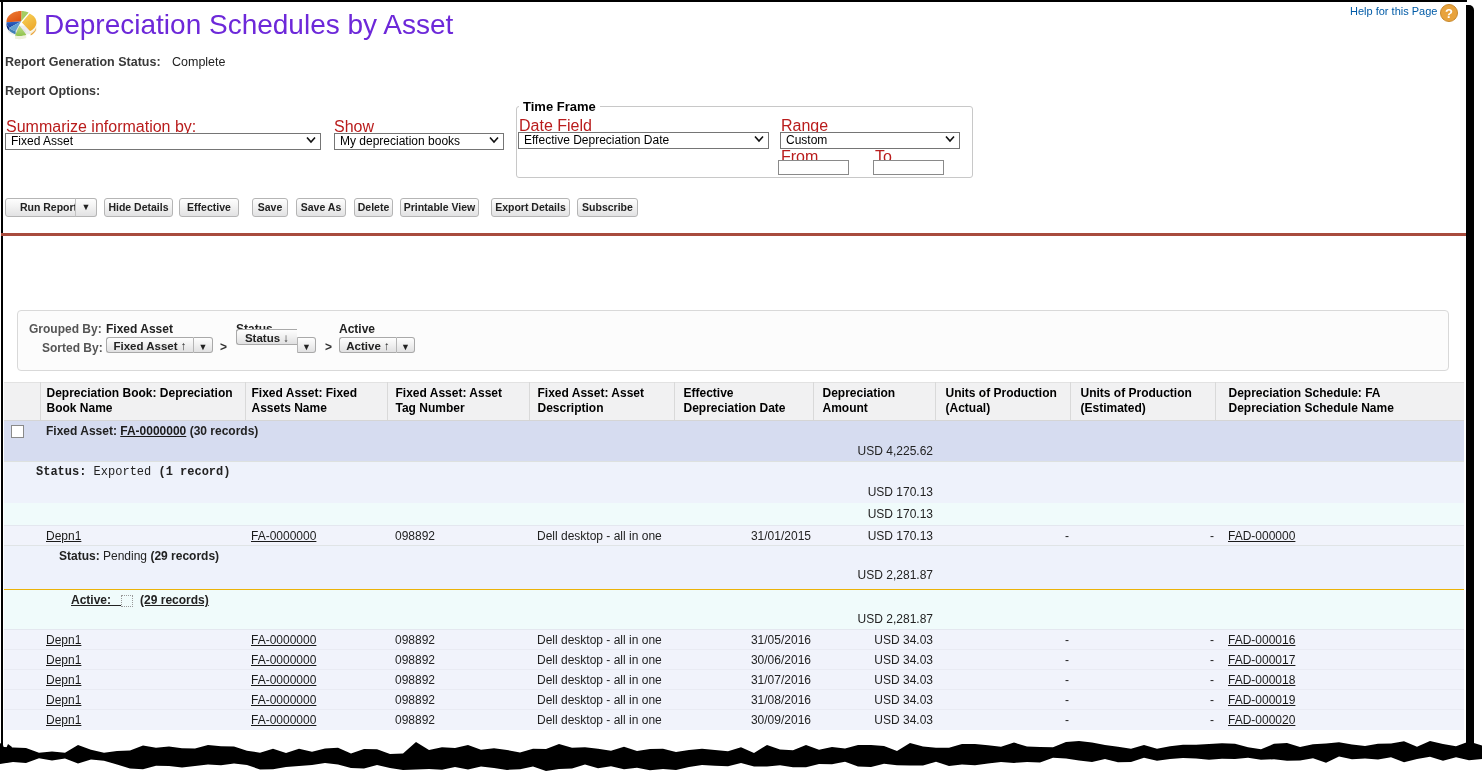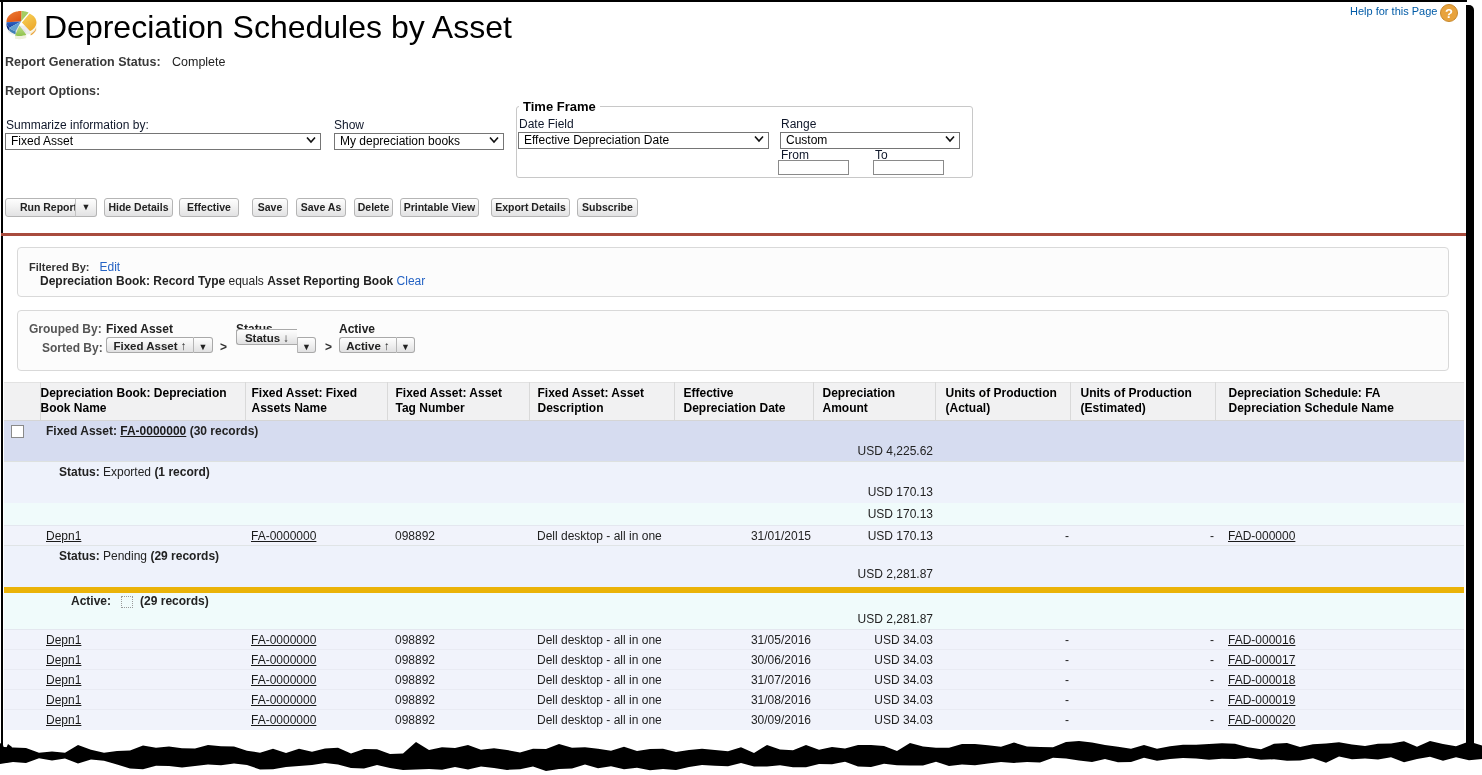--- a/index.html
+++ b/index.html
@@ -4,24 +4,24 @@
 <style>
 * { margin:0; padding:0; box-sizing:border-box; }
 html,body { width:1482px; height:775px; background:#fff; font-family:"Liberation Sans", sans-serif; overflow:hidden; }
 #page { position:relative; width:1482px; height:775px; background:#fff; }
 .abs { position:absolute; }
 
 #topb { left:0; top:0; width:1467px; height:2px; background:#000; }
 #leftb { left:1px; top:0; width:2px; height:747px; background:#000; }
 #rightb { left:1466px; top:5px; width:8px; height:741px; background:#000; border-top-right-radius:5px; }
 
-h1 { font-size:32px; font-weight:400; color:#000000; letter-spacing:0px; }
+h1 { font-size:28px; font-weight:400; color:#6d28d9; letter-spacing:0px; }
 .helplink { color:#015ba7; font-size:12.5px; text-decoration:none; }
 .blue { color:#2563c4; text-decoration:none; }
-.lbl { font-size:12px; color:#0f172a; }
+.lbl { font-size:16px; color:#b91c1c; }
 select { font-family:"Liberation Sans", sans-serif; font-size:12px; color:#000;
   -webkit-appearance:none; appearance:none; background:#fff; border:1px solid #757575; border-radius:0;
   padding:0 5px; }
 .selwrap { position:absolute; }
 .selwrap svg { position:absolute; right:5px; top:50%; margin-top:-4px; pointer-events:none; }
 input[type=text] { border:1px solid #8a8a8a; background:#fff; height:15px; }
 fieldset { border:1px solid #c8c8c8; border-radius:3px; }
 legend { font-size:13px; font-weight:bold; color:#000; padding:0 4px; margin-left:2px; }
 
 .btn { position:absolute; top:198px; height:19px; background:linear-gradient(#fefefe,#f2f2f2 45%,#e2e2e3);
@@ -145,24 +145,20 @@
   <div class="btn" style="left:179px; width:60px;">Effective</div>
   <div class="btn" style="left:252px; width:36px;">Save</div>
   <div class="btn" style="left:296px; width:50px;">Save As</div>
   <div class="btn" style="left:354px; width:39px;">Delete</div>
   <div class="btn" style="left:400px; width:79px;">Printable View</div>
   <div class="btn" style="left:491px; width:79px;">Export Details</div>
   <div class="btn" style="left:577px; width:61px;">Subscribe</div>
 
   <div class="abs" style="left:1px; top:233px; width:1465px; height:3px; background:#a84b3d;"></div>
 
-  <div class="panel" style="top:247px; height:50px;">
-    <div class="abs" style="left:11px; top:12px; font-size:11px;"><span class="b" style="color:#333;">Filtered By:</span><a class="blue" style="margin-left:10px; font-size:12px;">Edit</a></div>
-    <div class="abs" style="left:22px; top:26px; font-size:12px; color:#222;"><span class="b">Depreciation Book: Record Type</span> equals <span class="b">Asset Reporting Book</span> <a class="blue">Clear</a></div>
-  </div>
 
   <div class="panel" style="top:310px; height:61px;">
     <div class="abs b" style="left:11px; top:11px; font-size:12px; color:#555;">Grouped By:</div>
     <div class="abs b" style="left:88px; top:11px; font-size:12px; color:#222;">Fixed Asset</div>
     <div class="abs b" style="left:218px; top:11px; font-size:12px; color:#222;">Status</div>
     <div class="abs b" style="left:321px; top:11px; font-size:12px; color:#222;">Active</div>
     <div class="abs b" style="left:24px; top:30px; font-size:12px; color:#555;">Sorted By:</div>
     <span class="sbtn main abs" style="left:88px; top:26px; width:87px;">Fixed Asset <span style="font-weight:normal;">↑</span></span>
       <span class="sbtn arrow abs" style="left:175px; top:26px; width:20px;"><span style="font-size:9px;">▼</span></span>
     <span class="b abs" style="left:202px; top:29px; color:#333; font-size:12px;">&gt;</span>
@@ -182,41 +178,41 @@
       <col style="width:145px;">
         <col style="width:139px;">
         <col style="width:122px;">
         <col style="width:135px;">
       <col style="width:145px;">
         <col style="width:249px;">
     </colgroup>
     <tbody>
         <tr style="height:38px;">
       <th></th>
-      <th style="">Depreciation Book: Depreciation Book Name</th>
+      <th style="padding-left:6px;">Depreciation Book: Depreciation Book Name</th>
       <th style="padding-left:6px;">Fixed Asset: Fixed Assets Name</th>
       <th style="padding-left:8px;">Fixed Asset: Asset<br>Tag Number</th>
       <th style="padding-left:8px;">Fixed Asset: Asset Description</th>
       <th style="padding-left:9px;">Effective<br>Depreciation Date</th>
       <th style="padding-left:9px;">Depreciation Amount</th>
       <th style="padding-left:10px;">Units of Production (Actual)</th>
       <th style="padding-left:10px;">Units of Production (Estimated)</th>
       <th style="padding-left:13px; border-right:none;">Depreciation Schedule: FA<br>Depreciation Schedule Name</th>
     </tr>
     <tr class="g1" style="height:21px;">
       <td style="padding-left:7px;"><span class="cb"></span></td>
       <td colspan="9" class="b" style="padding-left:6px;">Fixed Asset: <a class="dlink">FA-0000000</a> (30 records)</td>
     </tr>
     <tr class="g1" style="height:20px;">
       <td colspan="6"></td>
           <td class="amt" style="vertical-align:top; padding-top:2px;">USD 4,225.62</td>
           <td colspan="3"></td>
     </tr>
     <tr class="g2" style="height:20px; border-top:1px solid #dde1df;">
-      <td colspan="10" style="padding-left:55px; vertical-align:middle;"><span class="b">Status:</span> Exported <span class="b">(1 record)</span></td>
+      <td colspan="10" style="padding-left:32px; vertical-align:middle;font-family:Liberation Mono, monospace;"><span class="b">Status:</span> Exported <span class="b">(1 record)</span></td>
     </tr>
     <tr class="g2" style="height:21px;">
       <td colspan="6"></td>
           <td class="amt" style="vertical-align:middle;">USD 170.13</td>
           <td colspan="3"></td>
     </tr>
     <tr class="g3" style="height:23px;">
       <td colspan="6"></td>
           <td class="amt" style="vertical-align:middle;">USD 170.13</td>
           <td colspan="3"></td>
@@ -234,21 +230,21 @@
       <td style="padding-left:13px;"><a class="dlink">FAD-000000</a></td>
     </tr>
     <tr class="g2" style="height:20px; border-top:1px solid #e0e4e6;">
       <td colspan="10" style="padding-left:55px; vertical-align:middle;"><span class="b">Status:</span> Pending <span class="b">(29 records)</span></td>
     </tr>
     <tr class="g2" style="height:24px;">
       <td colspan="6"></td>
           <td class="amt" style="vertical-align:middle; padding-bottom:5px;">USD 2,281.87</td>
           <td colspan="3"></td>
     </tr>
-    <tr class="g3" style="height:20px; border-top:6px solid #eab308;">
+    <tr class="g3" style="height:20px; border-top:1px solid #eab308;text-decoration:underline;">
       <td colspan="10" style="padding-left:67px; vertical-align:middle;"><span class="b">Active:</span>&nbsp;&nbsp;&nbsp;<span class="cbd" style="margin-right:7px;"></span><span class="b">(29 records)</span></td>
     </tr>
     <tr class="g3" style="height:20px;">
       <td colspan="6"></td>
           <td class="amt" style="vertical-align:middle;">USD 2,281.87</td>
           <td colspan="3"></td>
     </tr>
     <tr class="dr" style="height:20px; border-top:1px solid #e4e7ef;">
       <td></td>
           <td style="padding-left:6px;"><a class="dlink">Depn1</a></td>

